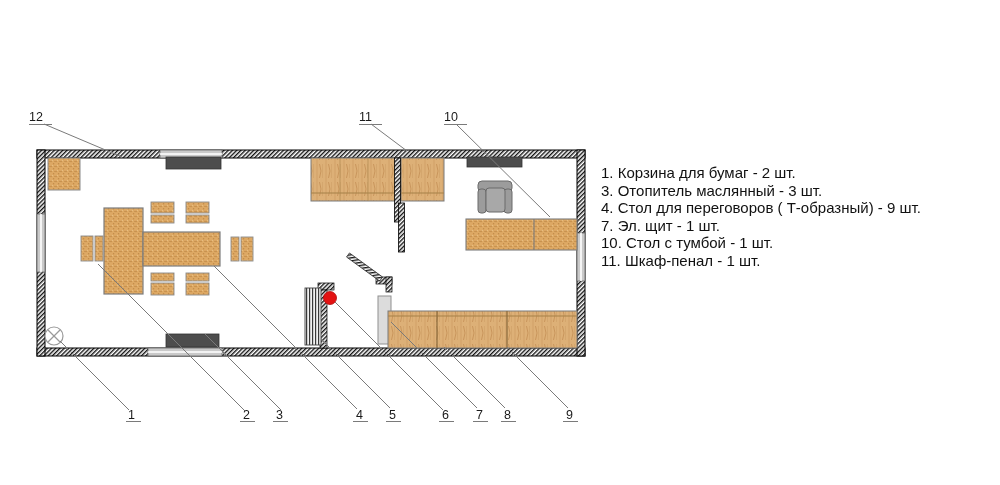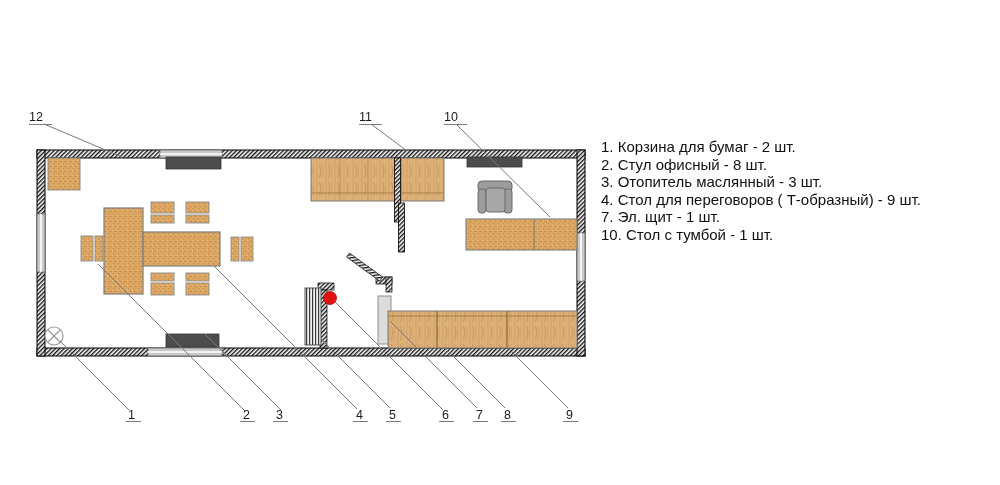--- a/index.html
+++ b/index.html
@@ -1,19 +1,19 @@
 <!DOCTYPE html>
 <html><head>
 <meta charset="utf-8">
 <style>
   html,body{margin:0;padding:0;background:#fff;}
   .stage{position:relative;width:1000px;height:485px;background:#ffffff;overflow:hidden;
          font-family:"Liberation Sans",sans-serif;}
   .plan-wrap{position:absolute;left:0;top:0;width:600px;height:440px;}
-  .legend{position:absolute;left:601px;top:138px;width:395px;color:#111;
+  .legend{position:absolute;left:601px;top:164px;width:395px;color:#111;
           font-size:15px;line-height:17.5px;letter-spacing:0;}
   .legend div{white-space:nowrap;}
   svg text{font-family:"Liberation Sans",sans-serif;}
 </style>
 </head>
 <body>
 
 <div class="stage">
 
   <div class="plan-wrap">
@@ -204,20 +204,20 @@
       <text x="442" y="419">6</text>
       <text x="476" y="419">7</text>
       <text x="504" y="419">8</text>
       <text x="566" y="419">9</text>
     </g>
   </svg>
   </div>
 
   <div class="legend">
     <div>1. Корзина для бумаг - 2 шт.</div>
-    <div>2. Стул офисный - 8 шт.</div>
     <div>3. Отопитель маслянный - 3 шт.</div>
     <div>4. Стол для переговоров ( Т-образный) - 9 шт.</div>
     <div>7. Эл. щит - 1 шт.</div>
     <div>10. Стол с тумбой - 1 шт.</div>
+    <div>11. Шкаф-пенал - 1 шт.</div>
   </div>
 
 </div>
 
 </body></html>

